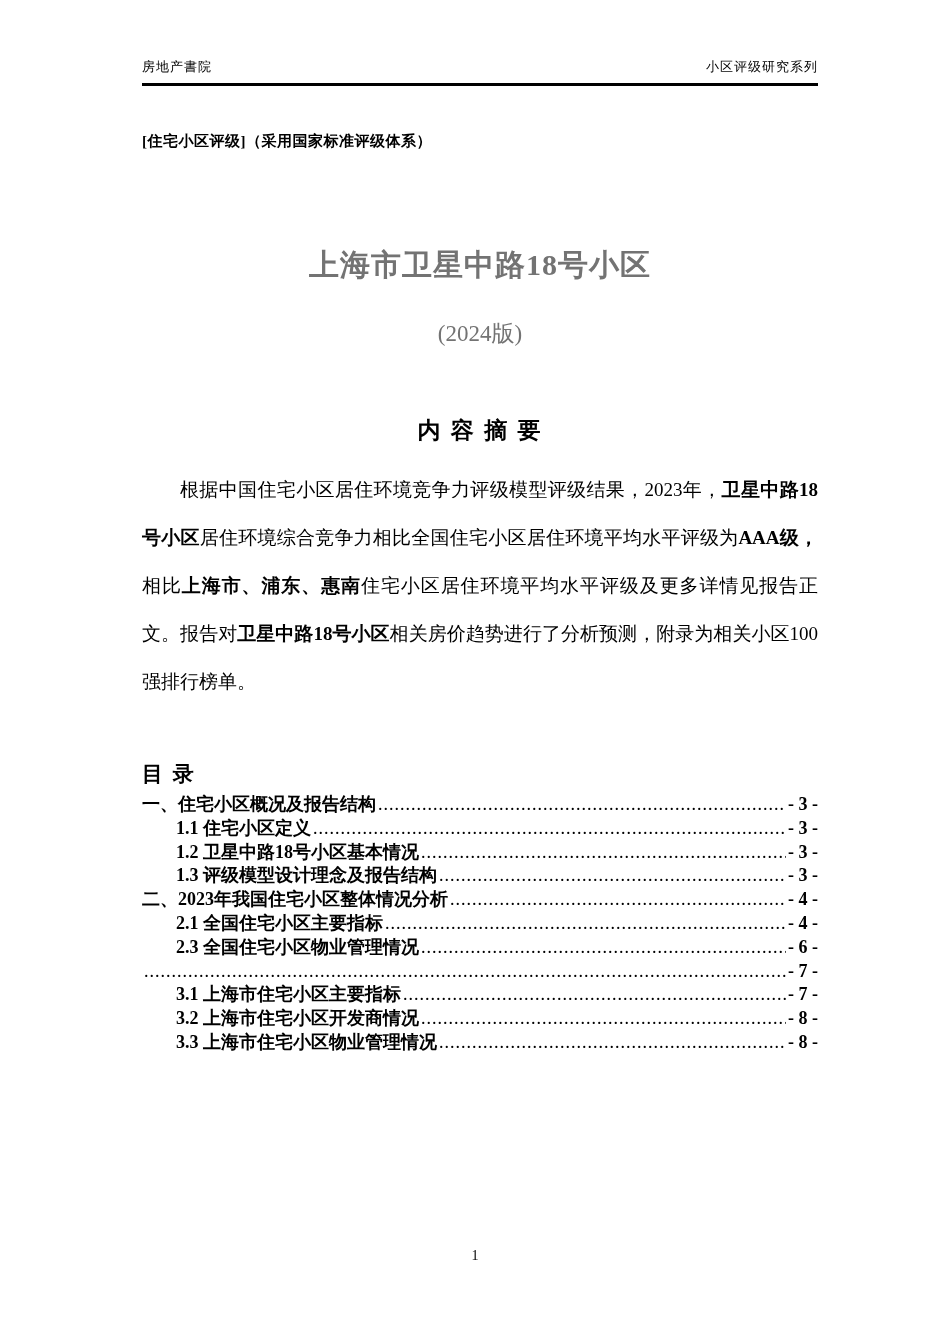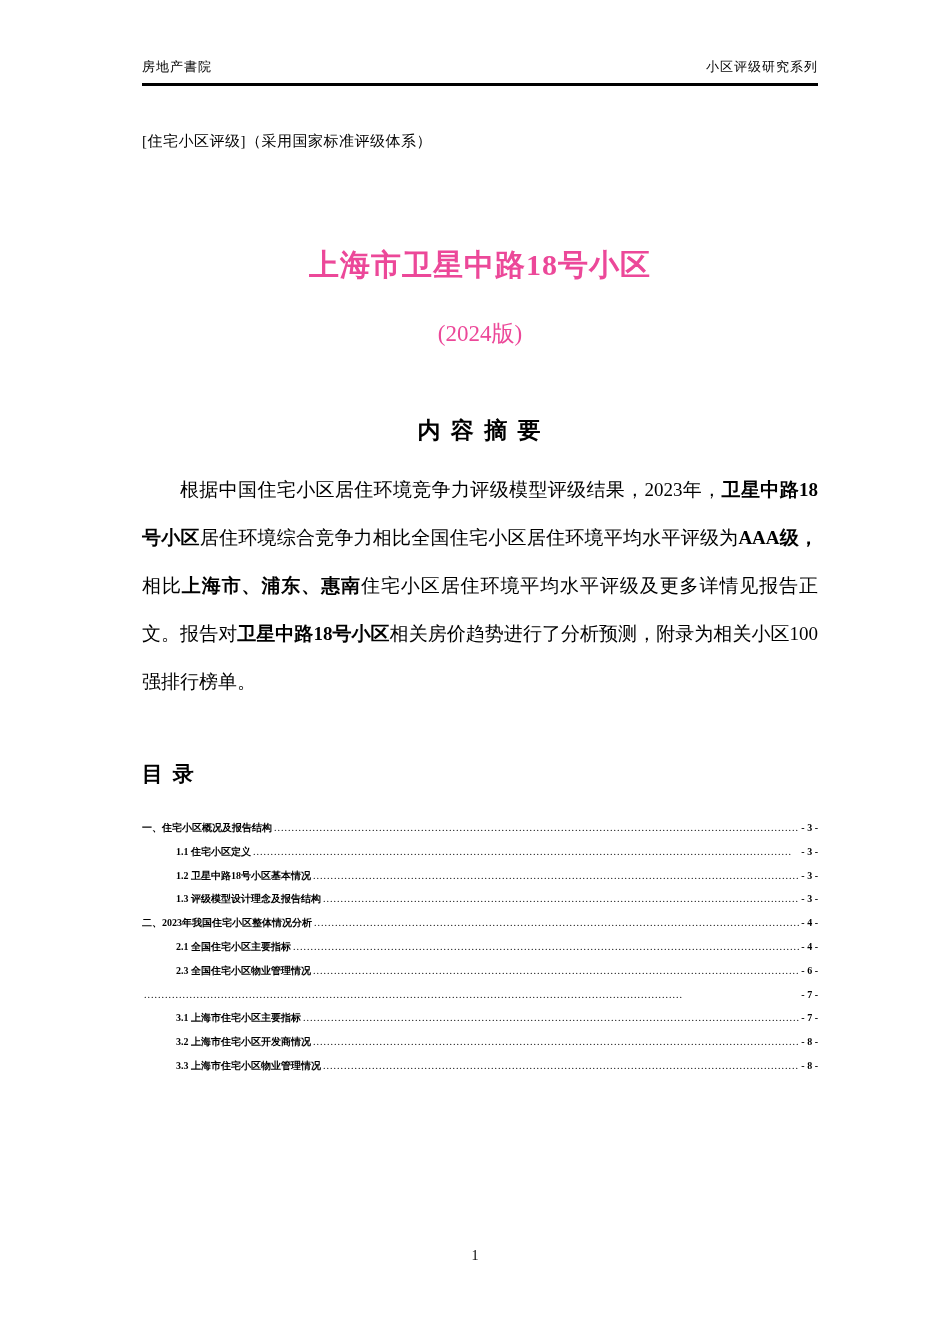--- a/index.html
+++ b/index.html
@@ -29,28 +29,28 @@
   }
   .header-rule {
     height: 3px;
     background: #000000;
     margin-top: 7px;
   }
   
   .tag-line {
     margin-top: 46px;
     font-size: 15px;
-    font-weight: normal;
+    font-weight: bold;
     letter-spacing: 0.5px;
   }
   
   .title-block {
     margin-top: 94px;
     text-align: center;
-    color: #ec4899;
+    color: #737373;
   }
   .title-line {
     font-size: 30px;
     font-weight: bold;
     margin: 0 0 32px 0;
     letter-spacing: 1px;
   }
   .title-edition {
     font-size: 23px;
     font-weight: normal;
@@ -76,22 +76,22 @@
   
   .toc-heading {
     margin: 54px 0 0 0;
     text-align: left;
     font-size: 21px;
     font-weight: bold;
     font-family: "Liberation Sans", "DejaVu Sans", sans-serif;
     letter-spacing: 2px;
   }
   .toc {
-    margin-top: 28px;
-    font-size: 10px;
+    margin-top: 5px;
+    font-size: 18px;
     font-weight: bold;
   }
   .toc-item {
     display: flex;
     align-items: baseline;
     line-height: 23.8px;
     white-space: nowrap;
   }
   .toc-item.lvl1 { padding-left: 34px; }
   .toc-label { flex: 0 0 auto; }

